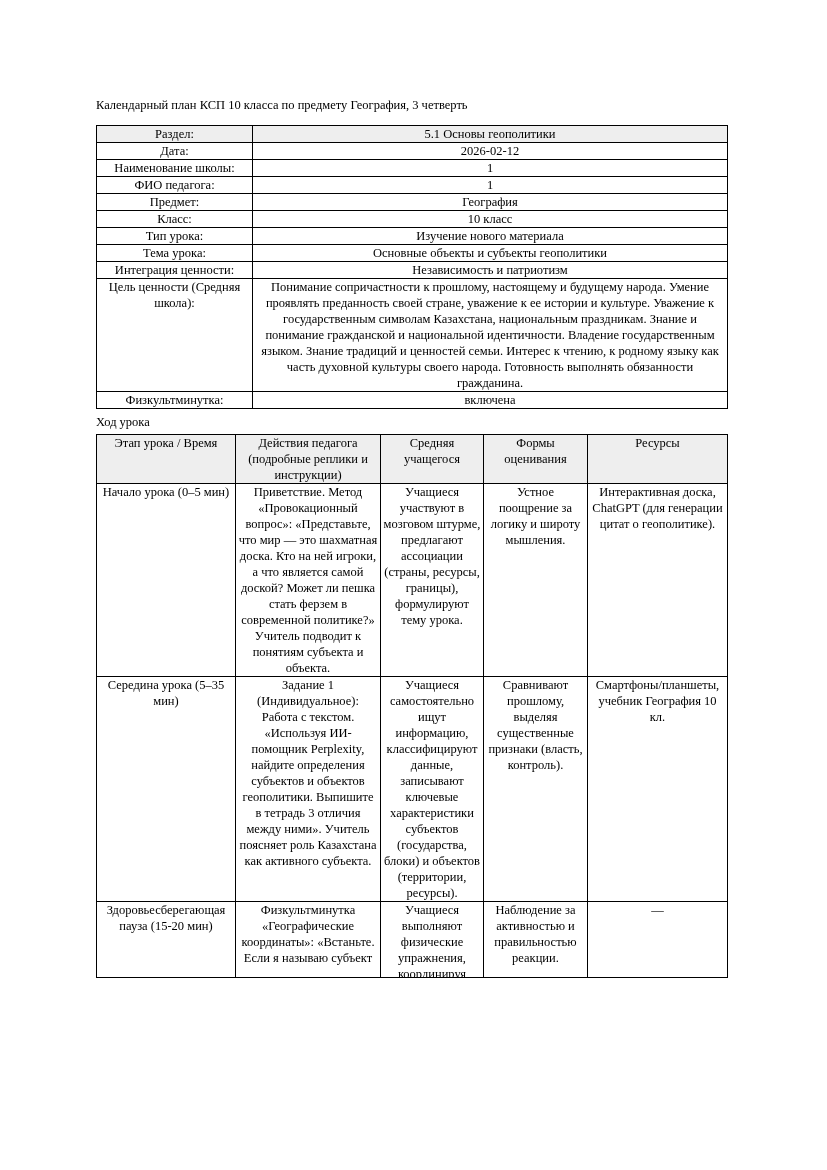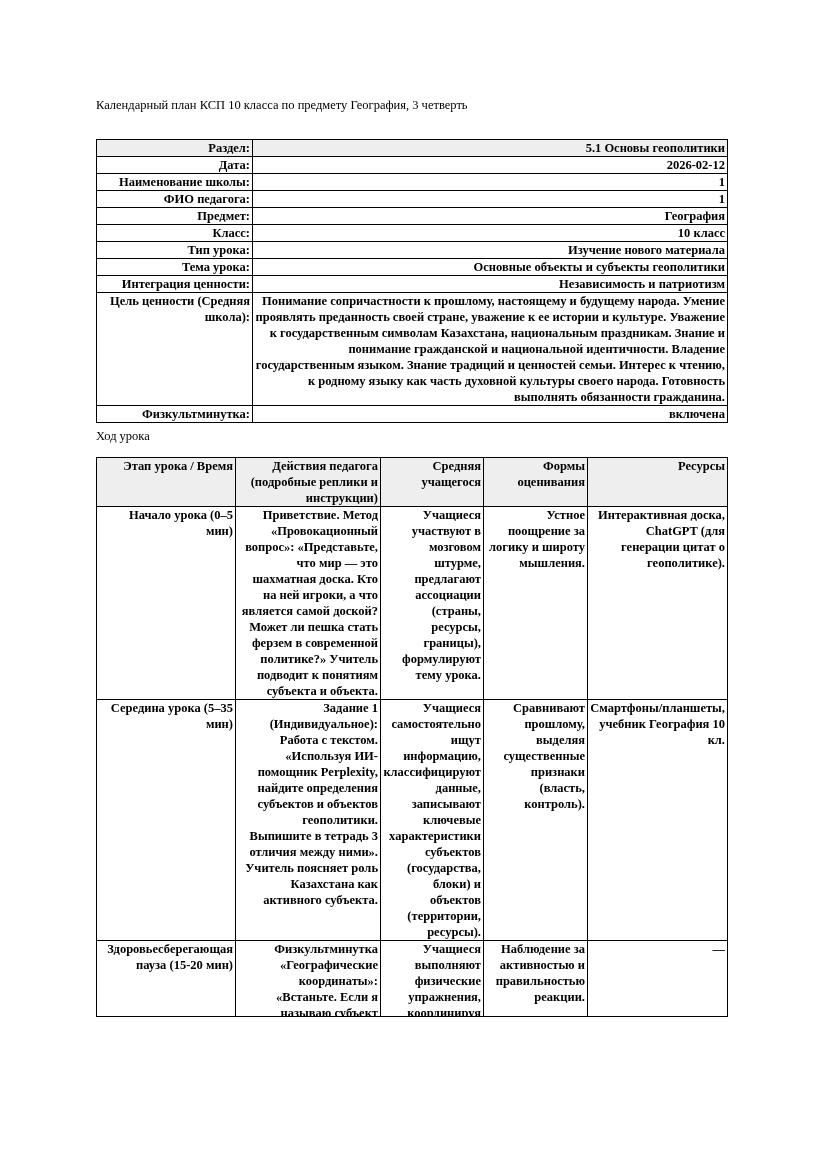--- a/index.html
+++ b/index.html
@@ -14,46 +14,46 @@
   }
   .page {
     position: absolute;
     left: 96px;
     top: 97px;
     width: 632px;
   }
   .title {
     font-size: 12.5px;
     line-height: 16px;
-    margin: 0 0 26px 0;
+    margin: 0 0 12px 0;
     white-space: nowrap;
   }
   table {
     border-collapse: collapse;
     table-layout: fixed;
     width: 631px;
     font-size: 12.5px;
     line-height: 16px;
   }
   td, th {
     border: 1px solid #000000;
     padding: 0 2px;
     vertical-align: top;
-    text-align: right;
-    font-weight: bold;
+    text-align: center;
+    font-weight: normal;
     word-wrap: break-word;
     overflow-wrap: break-word;
   }
   tr.shaded td, thead th {
     background: #eeeeee;
   }
   .section-heading {
     font-size: 12.5px;
     line-height: 16px;
-    margin: 5px 0 13px 0;
+    margin: 5px 0 4px 0;
   }
   .clip {
     max-height: 75px;
     overflow: hidden;
   }
   
   col.i-label { width: 156px; }
   col.i-value { width: 475px; }
   col.l-stage { width: 139px; }
   col.l-teacher { width: 145px; }

